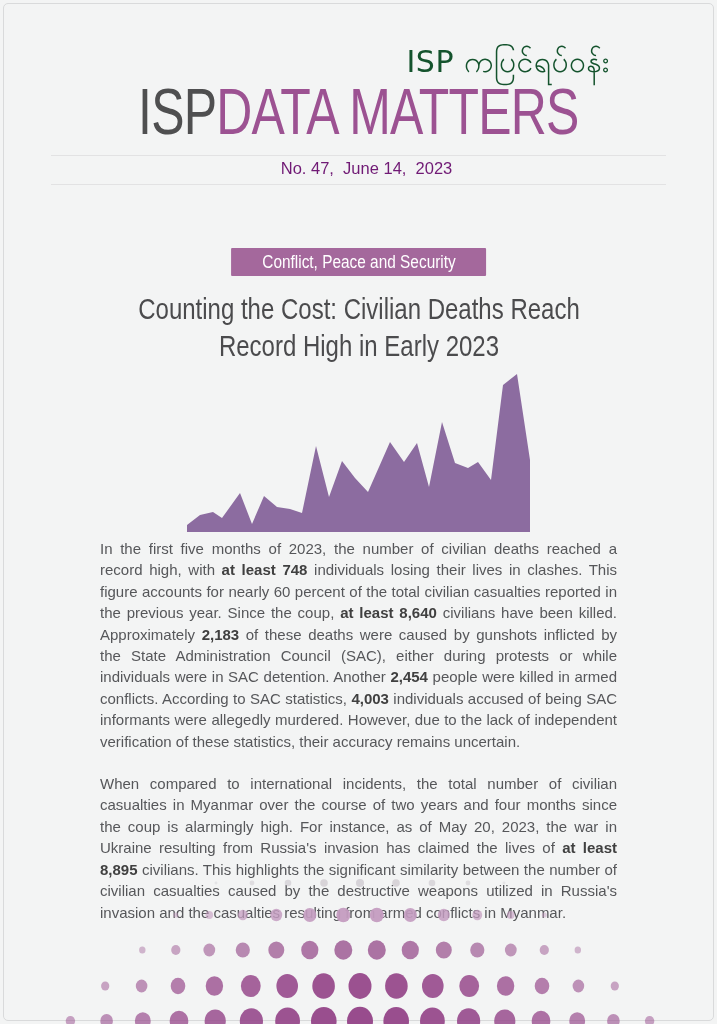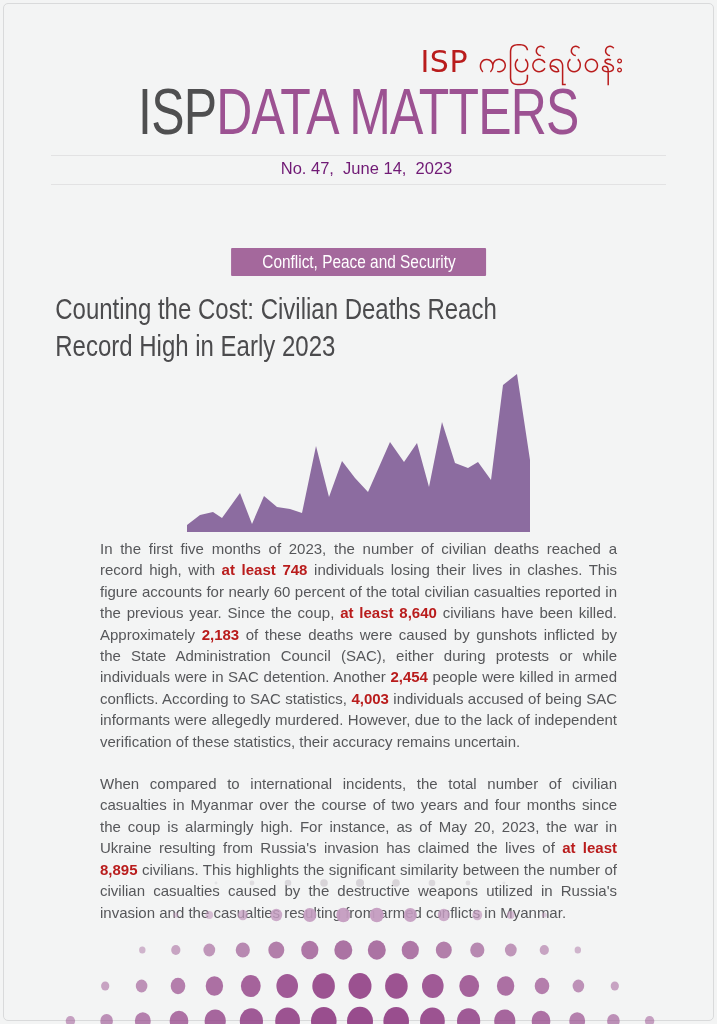--- a/index.html
+++ b/index.html
@@ -6,22 +6,22 @@
   .page {
     position:relative; width:717px; height:1024px;
     background:#f3f4f4; overflow:hidden;
     font-family:"Liberation Sans", sans-serif;
   }
   .page-frame {
     position:absolute; inset:3px; border:1px solid #d9dadb;
     border-radius:5px; pointer-events:none;
   }
   .burmese {
-    position:absolute; top:42px; right:93px;
-    font-size:30px; color:#b91c1c; letter-spacing:0.5px;
+    position:absolute; top:42px; right:107px;
+    font-size:30px; color:#14532d; letter-spacing:0.5px;
     font-family:"DejaVu Sans", sans-serif;
   }
   .masthead {
     position:absolute; top:80px; left:0; width:100%; margin:0;
     text-align:center; font-size:64px; font-weight:400;
     line-height:1; letter-spacing:-1px; white-space:nowrap;
   }
   .squeeze {display:inline-block; transform:scaleX(0.78); transform-origin:center;}
   .masthead .isp {color:#4f4f50;}
   .masthead .dm  {color:#9c5292;}
@@ -34,32 +34,32 @@
   }
   .badge {
     position:absolute; top:248px; left:50%; transform:translateX(-50%);
     background:#a4689c; color:#ffffff; border-radius:1px;
     height:28px; line-height:28px; padding:0 18px;
     font-size:17.5px; white-space:nowrap;
   }
   .badge .squeeze {transform:scaleX(0.88);}
   .article-title {
     position:absolute; top:290px; left:0; width:100%; margin:0;
-    text-align:left; font-size:30px; font-weight:400;
+    text-align:center; font-size:30px; font-weight:400;
     color:#4b4b4d; line-height:37px; white-space:nowrap;
   }
   .article-title .squeeze {transform:scaleX(0.8);}
   .chart {position:absolute; left:187px; top:371px; width:345px; height:161px;}
   .paragraphs {
     position:absolute; left:100px; top:538px; width:517px;
     font-size:15px; line-height:21.4px; color:#56575a;
     text-align:justify; text-justify:inter-word;
   }
   .paragraphs p {margin:0 0 21px 0;}
-  .paragraphs b {font-weight:700; color:#b91c1c;}
+  .paragraphs b {font-weight:700; color:#404040;}
   .dots {position:absolute; left:0; top:865px; width:717px; height:159px; overflow:hidden;}
 </style>
 </head>
 <body>
 
 <div class="page">
   <div class="page-frame"></div>
 
   <div class="burmese">ISP ကပြင်ရပ်ဝန်း</div>
 

